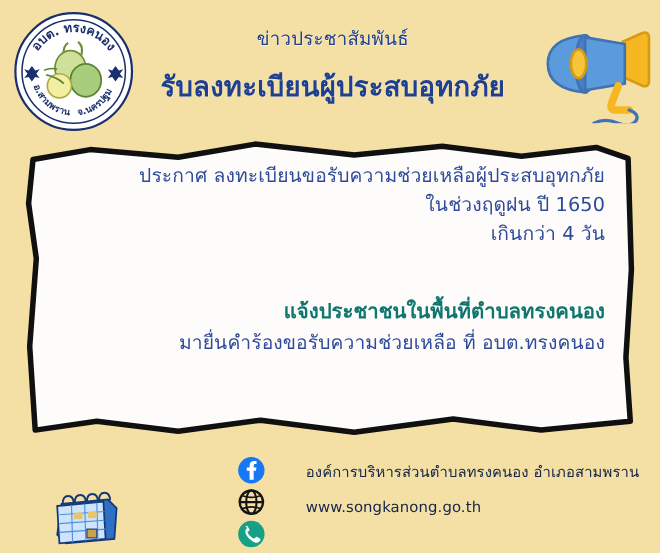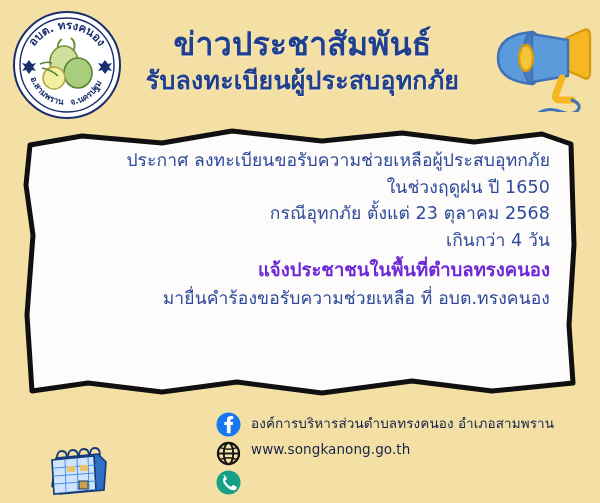--- a/index.html
+++ b/index.html
@@ -33,28 +33,28 @@
   #header-title {
     position:absolute;
     left:130px; top:26px; width:345px;
     text-align:center;
     color:#1f3f8f;
     line-height:1.18;
     text-shadow:0.5px 0.5px 0 rgba(255,255,255,.55);
   }
   #header-title .hl1 {
     display:block;
-    font-size:32px; font-weight:bold;
+    font-size:17px; font-weight:normal;
     letter-spacing:.2px;
   }
   #header-title .hl2 {
     display:block;
     font-size:25px; font-weight:bold;
     letter-spacing:.2px;
-    margin-top:2px;
+    margin-top:18px;
   }
 
   
   #megaphone-illustration {
     position:absolute; right:4px; top:4px;
     width:126px; height:108px;
   }
 
   
   #announcement-card {
@@ -76,43 +76,45 @@
   #card-text-block .bline {
     display:block;
     font-size:17.5px;
     line-height:1.52;
     white-space:nowrap;
     letter-spacing:.1px;
   }
   #card-text-block .bline.bold {
     font-weight:bold;
     font-size:18.5px;
-    color:#6d28d9;
+    color:#0f766e;
     letter-spacing:0;
     padding-top:3px;
     padding-bottom:1px;
+    margin-top:40px;
   }
 
   
   #calendar-illustration {
     position:absolute; left:46px; top:446px;
     width:66px; height:52px;
   }
 
   
   #contact-list {
     position:absolute;
     left:216px; top:412px;
     width:380px;
   }
   .contact-row {
     display:flex;
-    align-items:flex-start;
+    align-items:flex-end;
     height:28px;
     margin-bottom:1px;
+    gap:27px;
   }
   .contact-icon {
     width:25px; height:25px;
     flex:0 0 25px;
     margin-right:10px;
     display:block;
   }
   .contact-label {
     font-size:13.5px;
     color:#14244a;
@@ -183,21 +185,20 @@
     <svg id="card-paper-shape" viewBox="0 0 556 272" preserveAspectRatio="none">
       <path d="M8 20 L60 11 L140 18 L210 6 L300 16 L380 8 L452 17 L520 9 L549 19
                L552 120 L547 200 L551 258
                L470 266 L390 256 L300 268 L215 257 L140 267 L66 258 L10 266
                L5 190 L11 110 L4 60 Z" fill="#fdfcfa" stroke="#101010" stroke-width="5" stroke-linejoin="round"></path>
     </svg>
 
     <div id="card-text-block">
       <span class="bline">ประกาศ ลงทะเบียนขอรับความช่วยเหลือผู้ประสบอุทกภัย</span>
       <span class="bline">ในช่วงฤดูฝน ปี 1650</span>
-      <span class="bline">กรณีอุทกภัย ตั้งแต่ 23 ตุลาคม 2568</span>
       <span class="bline">เกินกว่า 4 วัน</span>
       <span class="bline bold">แจ้งประชาชนในพื้นที่ตำบลทรงคนอง</span>
       <span class="bline">มายื่นคำร้องขอรับความช่วยเหลือ ที่ อบต.ทรงคนอง</span>
     </div>
   </div>
 
   <div id="calendar-illustration">
     <svg viewBox="0 0 66 52" width="66" height="52">
       <path d="M10 12 L52 8 L60 16 L58 44 L14 48 L6 40 Z" fill="#2f6fc4" stroke="#123a78" stroke-width="1.6"></path>
       <path d="M6 14 L48 10 L50 44 L8 48 Z" fill="#cfe4fb" stroke="#123a78" stroke-width="1.6"></path>

